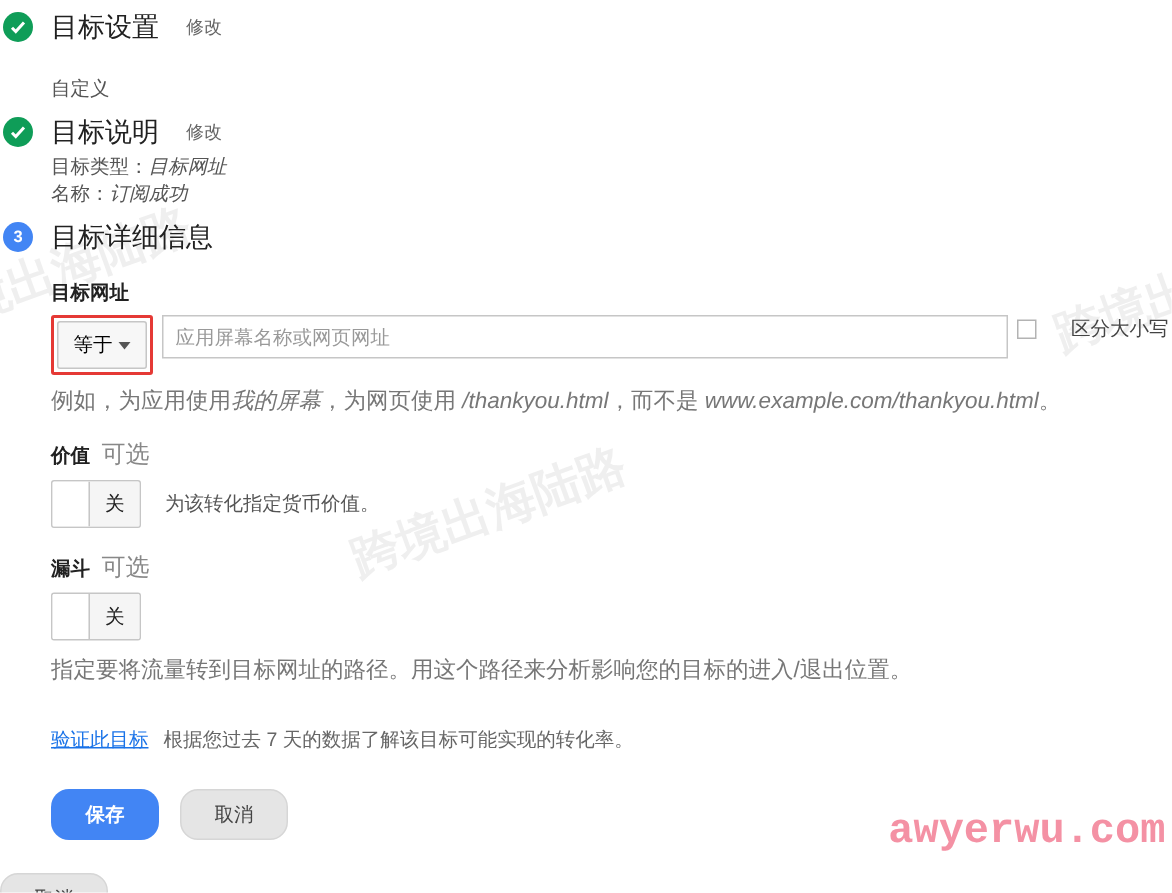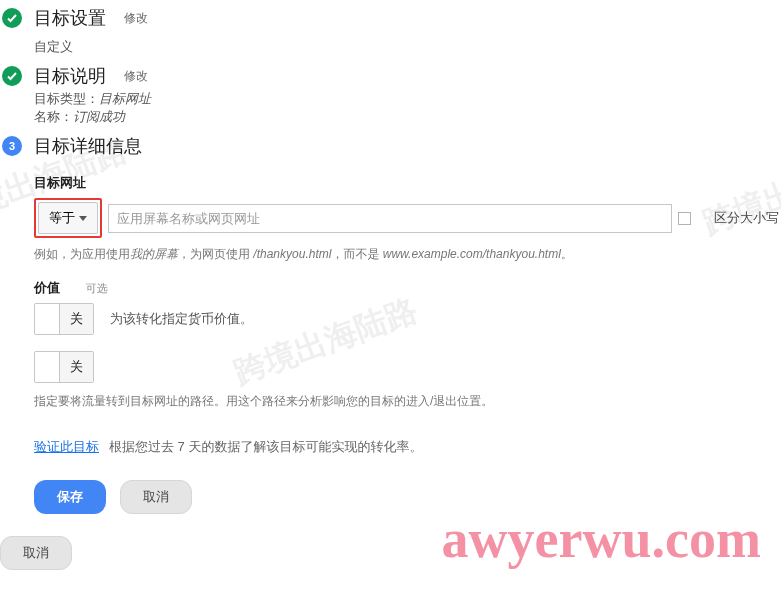--- a/index.html
+++ b/index.html
@@ -18,25 +18,25 @@
       font-size: 32px;
       color: rgba(150,150,150,0.15);
       transform: rotate(-20deg);
       pointer-events: none;
       font-weight: bold;
       white-space: nowrap;
     }
     .watermark-url {
       position: absolute;
       bottom: 25px;
-      right: 20px;
-      font-size: 54px;
+      right: 4px;
+      font-size: 28px;
       font-weight: bold;
       color: rgba(237, 71, 103, 0.6);
-      font-family: Liberation Serif, serif;
+      font-family: Liberation Mono, monospace;
       pointer-events: none;
     }
     .container { padding: 6px 2px; position: relative; z-index: 1; }
     .step { display: flex; margin-bottom: 8px; }
     .step-icon {
       width: 20px; height: 20px;
       border-radius: 50%;
       display: flex; align-items: center; justify-content: center;
       flex-shrink: 0;
       margin-right: 12px;
@@ -45,28 +45,28 @@
     .step-icon.done { background: #0f9d58; color: #fff; }
     .step-icon.done svg { width: 12px; height: 12px; }
     .step-icon.current {
       background: #4285f4; color: #fff;
       font-size: 11px; font-weight: bold;
     }
     .step-content { flex: 1; }
     .step-header { display: flex; align-items: center; gap: 18px; margin-bottom: 2px; }
     .step-title { font-size: 18px; color: #212121; }
     .step-edit { font-size: 12px; color: #666; cursor: pointer; }
-    .step-sub { font-size: 13px; color: #555; margin-top: 8px; }
+    .step-sub { font-size: 13px; color: #555; margin-top: 20px; }
     .step-subline { font-size: 13px; color: #555; }
     .italic { font-style: italic; }
     .section { margin-top: 16px; }
     .section-label { font-weight: bold; font-size: 13px; }
-    .section-label .optional { font-weight: normal; font-size: 11px; color: #888; margin-left: 22px; }
+    .section-label .optional { font-weight: normal; font-size: 16px; color: #888; margin-left: 4px; }
     .dest-row {
-      display: flex; align-items: center; gap: 6px; margin-top: 6px;
+      display: flex; align-items: flex-start; gap: 6px; margin-top: 6px;
     }
     .select-btn {
       border: 1px solid #c6c6c6;
       background: #f7f7f7;
       padding: 6px 10px;
       font-size: 13px;
       display: inline-flex; align-items: center; gap: 4px;
       cursor: pointer;
       border-radius: 2px;
     }
@@ -84,21 +84,21 @@
       min-width: 460px;
     }
     .dest-input::placeholder { color: #999; }
     .checkbox-wrap { display: inline-flex; align-items: center; gap: 23px; font-size: 13px; color: #444; }
     .checkbox-box {
       width: 13px; height: 13px;
       border: 1px solid #b3b3b3;
       display: inline-block;
     }
     .hint {
-      font-size: 12px; color: #777; margin-top: 8px;
+      font-size: 15px; color: #777; margin-top: 8px;
     }
     .toggle-row { display: flex; align-items: center; gap: 16px; margin-top: 6px; }
     .toggle {
       display: inline-flex;
       border: 1px solid #c6c6c6;
       border-radius: 2px;
       overflow: hidden;
     }
     .toggle-half {
       padding: 6px 10px;
@@ -212,20 +212,24 @@
         <div class="toggle-row">
           <div class="toggle">
             <div class="toggle-half"></div>
             <div class="toggle-half off">关</div>
           </div>
           <span class="toggle-desc">为该转化指定货币价值。</span>
         </div>
       </div>
 
       <div class="section">
+        <div class="section-label">
+          <span>漏斗</span>
+          <span class="optional">可选</span>
+        </div>
         <div class="toggle-row">
           <div class="toggle">
             <div class="toggle-half"></div>
             <div class="toggle-half off">关</div>
           </div>
         </div>
         <div class="hint" style="margin-top:10px;">指定要将流量转到目标网址的路径。用这个路径来分析影响您的目标的进入/退出位置。</div>
       </div>
 
       <div class="verify-row">

